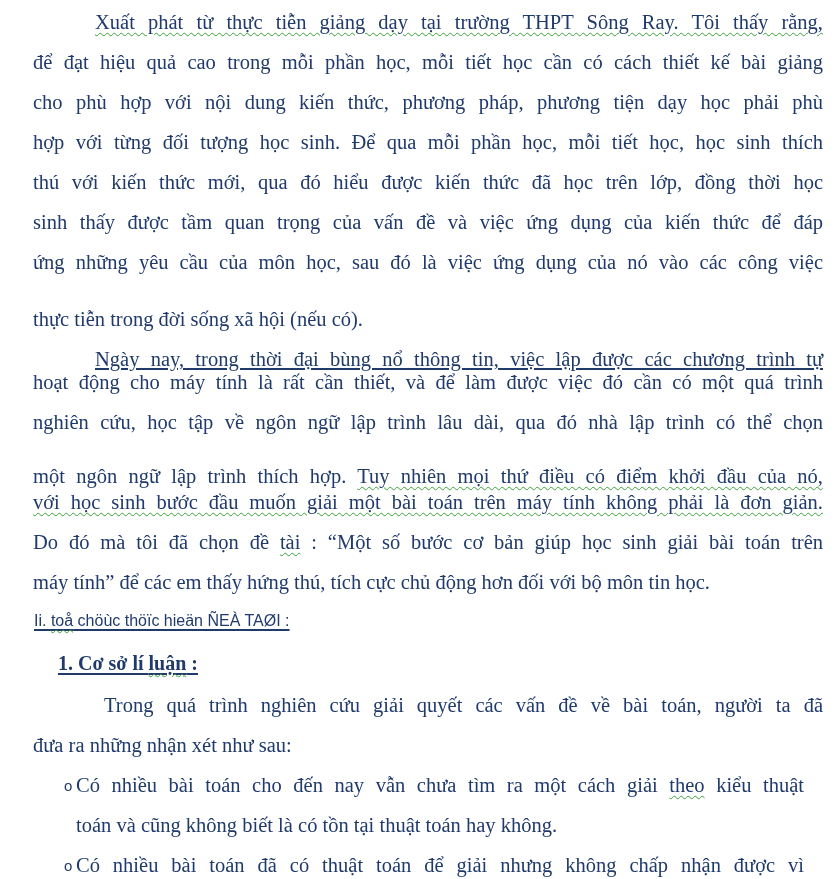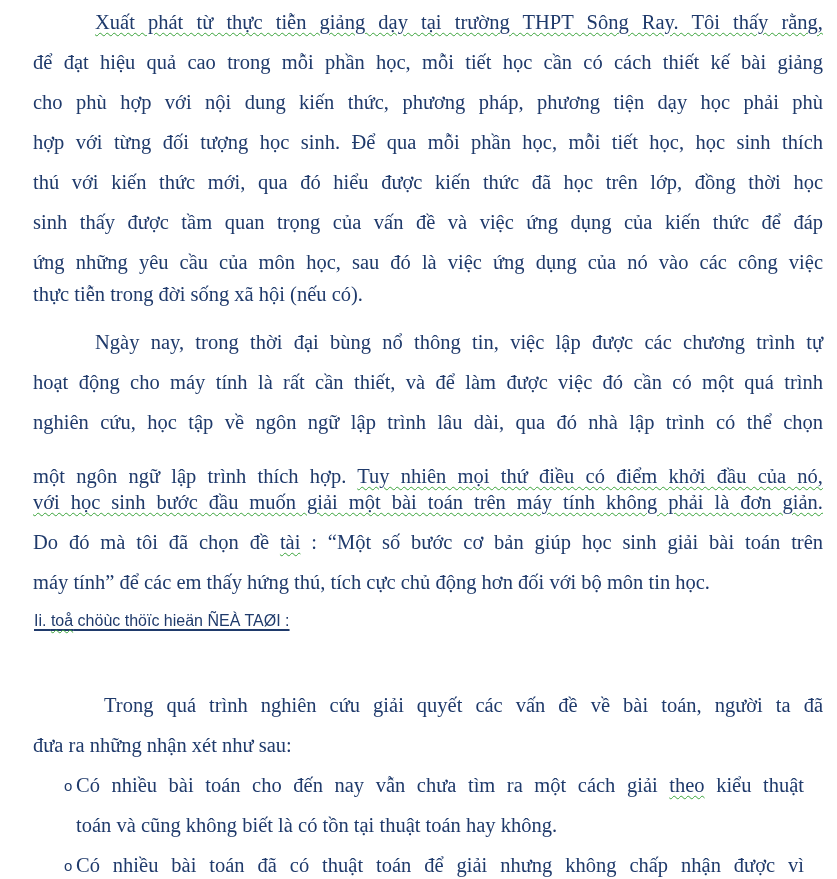--- a/index.html
+++ b/index.html
@@ -21,31 +21,32 @@
 
 <div class="page">
 
   <div class="line indent" style="top:2px;"><span class="sq">Xuất phát từ thực tiễn giảng dạy tại trường THPT Sông Ray. Tôi thấy rằng,</span></div>
   <div class="line" style="top:82px;">cho phù hợp với nội dung kiến thức, phương pháp, phương tiện dạy học phải phù</div>
   <div class="line" style="top:42px;">để đạt hiệu quả cao trong mỗi phần học, mỗi tiết học cần có cách thiết kế bài giảng</div>
   <div class="line" style="top:122px;">hợp với từng đối tượng học sinh. Để qua mỗi phần học, mỗi tiết học, học sinh thích</div>
   <div class="line" style="top:162px;">thú với kiến thức mới, qua đó hiểu được kiến thức đã học trên lớp, đồng thời học</div>
   <div class="line" style="top:202px;">sinh thấy được tầm quan trọng của vấn đề và việc ứng dụng của kiến thức để đáp</div>
   <div class="line" style="top:242px;">ứng những yêu cầu của môn học, sau đó là việc ứng dụng của nó vào các công việc</div>
-  <div class="line last" style="top:274px;">thực tiễn trong đời sống xã hội (nếu có).</div>
+  <div class="line last" style="top:299px;">thực tiễn trong đời sống xã hội (nếu có).</div>
 
-  <div class="line indent" style="top:322px;">Ngày nay, trong thời đại bùng nổ thông tin, việc lập được các chương trình tự</div>
+  <div class="line indent" style="top:339px;text-decoration:underline;">Ngày nay, trong thời đại bùng nổ thông tin, việc lập được các chương trình tự</div>
   <div class="line" style="top:362px;">hoạt động cho máy tính là rất cần thiết, và để làm được việc đó cần có một quá trình</div>
   <div class="line" style="top:402px;">nghiên cứu, học tập về ngôn ngữ lập trình lâu dài, qua đó nhà lập trình có thể chọn</div>
   <div class="line" style="top:456px;"><span>một ngôn ngữ lập trình thích hợp. </span><span class="sq">Tuy nhiên mọi thứ điều có điểm khởi đầu của nó,</span></div>
   <div class="line" style="top:522px;"><span>Do đó mà tôi đã chọn đề </span><span class="sq">tài</span><span> : “Một số bước cơ bản giúp học sinh giải bài toán trên</span></div>
   <div class="line" style="top:482px;"><span class="sq">với học sinh bước đầu muốn giải một bài toán trên máy tính không phải là đơn giản.</span></div>
   <div class="line last" style="top:562px;">máy tính” để các em thấy hứng thú, tích cực chủ động hơn đối với bộ môn tin học.</div>
 
   <div class="hd1"><span>Ii. </span><span class="sq">toå</span><span> chöùc thöïc hieän ÑEÀ TAØI :</span></div>
+  <div class="hd2"><span>1. Cơ sở lí </span><span class="sq">luận</span><span> :</span></div>
 
   <div class="line indent2" style="top:685px;">Trong quá trình nghiên cứu giải quyết các vấn đề về bài toán, người ta đã</div>
   <div class="line last" style="top:725px;">đưa ra những nhận xét như sau:</div>
 
   <div class="bullet" style="top:766px;">o</div>
   <div class="bline" style="top:765px;"><span>Có nhiều bài toán cho đến nay vẫn chưa tìm ra một cách giải </span><span class="sq">theo</span><span> kiểu thuật</span></div>
   <div class="bline last" style="top:805px;">toán và cũng không biết là có tồn tại thuật toán hay không.</div>
 
   <div class="bullet" style="top:846px;">o</div>
   <div class="bline" style="top:845px;">Có nhiều bài toán đã có thuật toán để giải nhưng không chấp nhận được vì</div>

